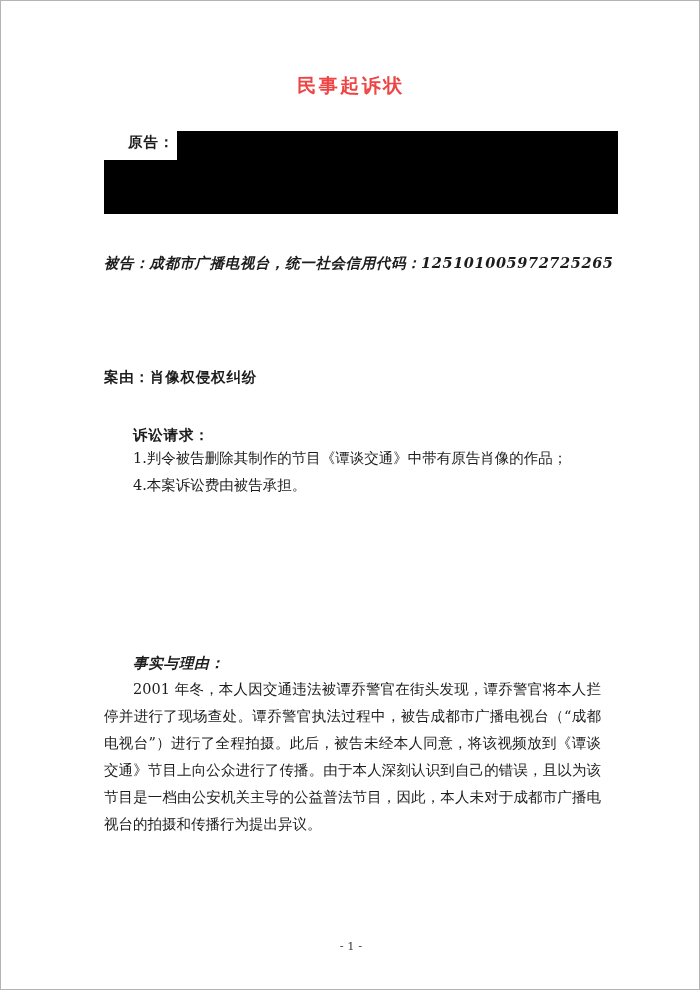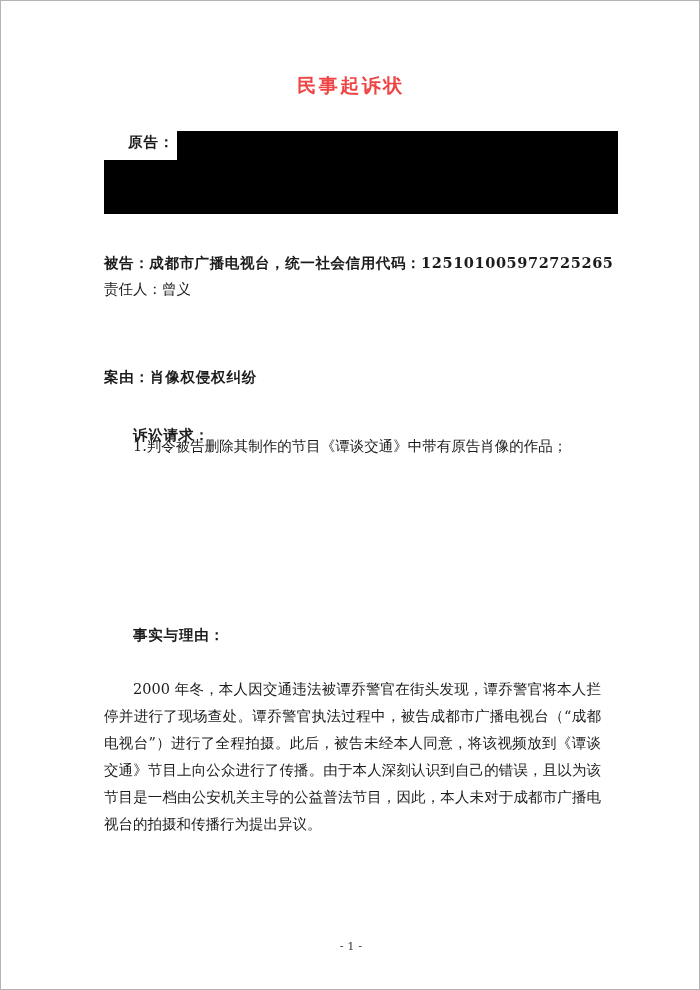--- a/index.html
+++ b/index.html
@@ -71,34 +71,35 @@
     position: absolute;
     left: 0px;
     top: 29px;
     width: 514px;
     height: 54px;
     background: #000000;
   }
   .lbl-bold {
     font-weight: bold;
     letter-spacing: 0.6px;
+    font-style: italic;
   }
   .indent2 {
     text-indent: 2em;
   }
   .defendant-block { top: 248px; }
   .defendant-block div { white-space: nowrap; }
   .cause-block { top: 362px; }
   .claims-head { top: 420px; }
-  .claims-block { top: 432px; }
+  .claims-block { top: 444px; }
   .claims-block p {
     margin: 0;
     text-indent: 2em;
   }
-  .facts-head { top: 620px; }
+  .facts-head { top: 648px; font-style: italic; }
   .facts-block { top: 675px; }
   .facts-block p {
     margin: 0;
     text-indent: 2em;
   }
   .page-footer {
     position: absolute;
     left: 0;
     top: 938px;
     width: 700px;
@@ -119,38 +120,38 @@
   <div class="doc-title">民事起诉状</div>
 
   <div class="plaintiff-row">
     <div class="redact-top"></div>
     <div class="redact-bottom"></div>
     <div class="plaintiff-label">原告：</div>
   </div>
 
   <div class="body-block defendant-block">
     <div class="lbl-bold">被告：成都市广播电视台，统一社会信用代码：125101005972725265</div>
-    <div>责任人：曾义</div>
   </div>
 
   <div class="body-block cause-block">
     <div class="heading-line">案由：肖像权侵权纠纷</div>
   </div>
 
   <div class="body-block claims-head">
     <div class="heading-line indent2">诉讼请求：</div>
   </div>
 
   <div class="body-block claims-block">
     <p>1.判令被告删除其制作的节目《谭谈交通》中带有原告肖像的作品；</p>
+    <p>4.本案诉讼费由被告承担。</p>
   </div>
 
   <div class="body-block facts-head">
     <div class="heading-line indent2">事实与理由：</div>
   </div>
 
   <div class="body-block facts-block">
-    <p>2000 年冬，本人因交通违法被谭乔警官在街头发现，谭乔警官将本人拦停并进行了现场查处。谭乔警官执法过程中，被告成都市广播电视台（“成都电视台”）进行了全程拍摄。此后，被告未经本人同意，将该视频放到《谭谈交通》节目上向公众进行了传播。由于本人深刻认识到自己的错误，且以为该节目是一档由公安机关主导的公益普法节目，因此，本人未对于成都市广播电视台的拍摄和传播行为提出异议。</p>
+    <p>2001 年冬，本人因交通违法被谭乔警官在街头发现，谭乔警官将本人拦停并进行了现场查处。谭乔警官执法过程中，被告成都市广播电视台（“成都电视台”）进行了全程拍摄。此后，被告未经本人同意，将该视频放到《谭谈交通》节目上向公众进行了传播。由于本人深刻认识到自己的错误，且以为该节目是一档由公安机关主导的公益普法节目，因此，本人未对于成都市广播电视台的拍摄和传播行为提出异议。</p>
   </div>
 
   <div class="page-footer">- 1 -</div>
 
 </div>
 
 </body></html>

